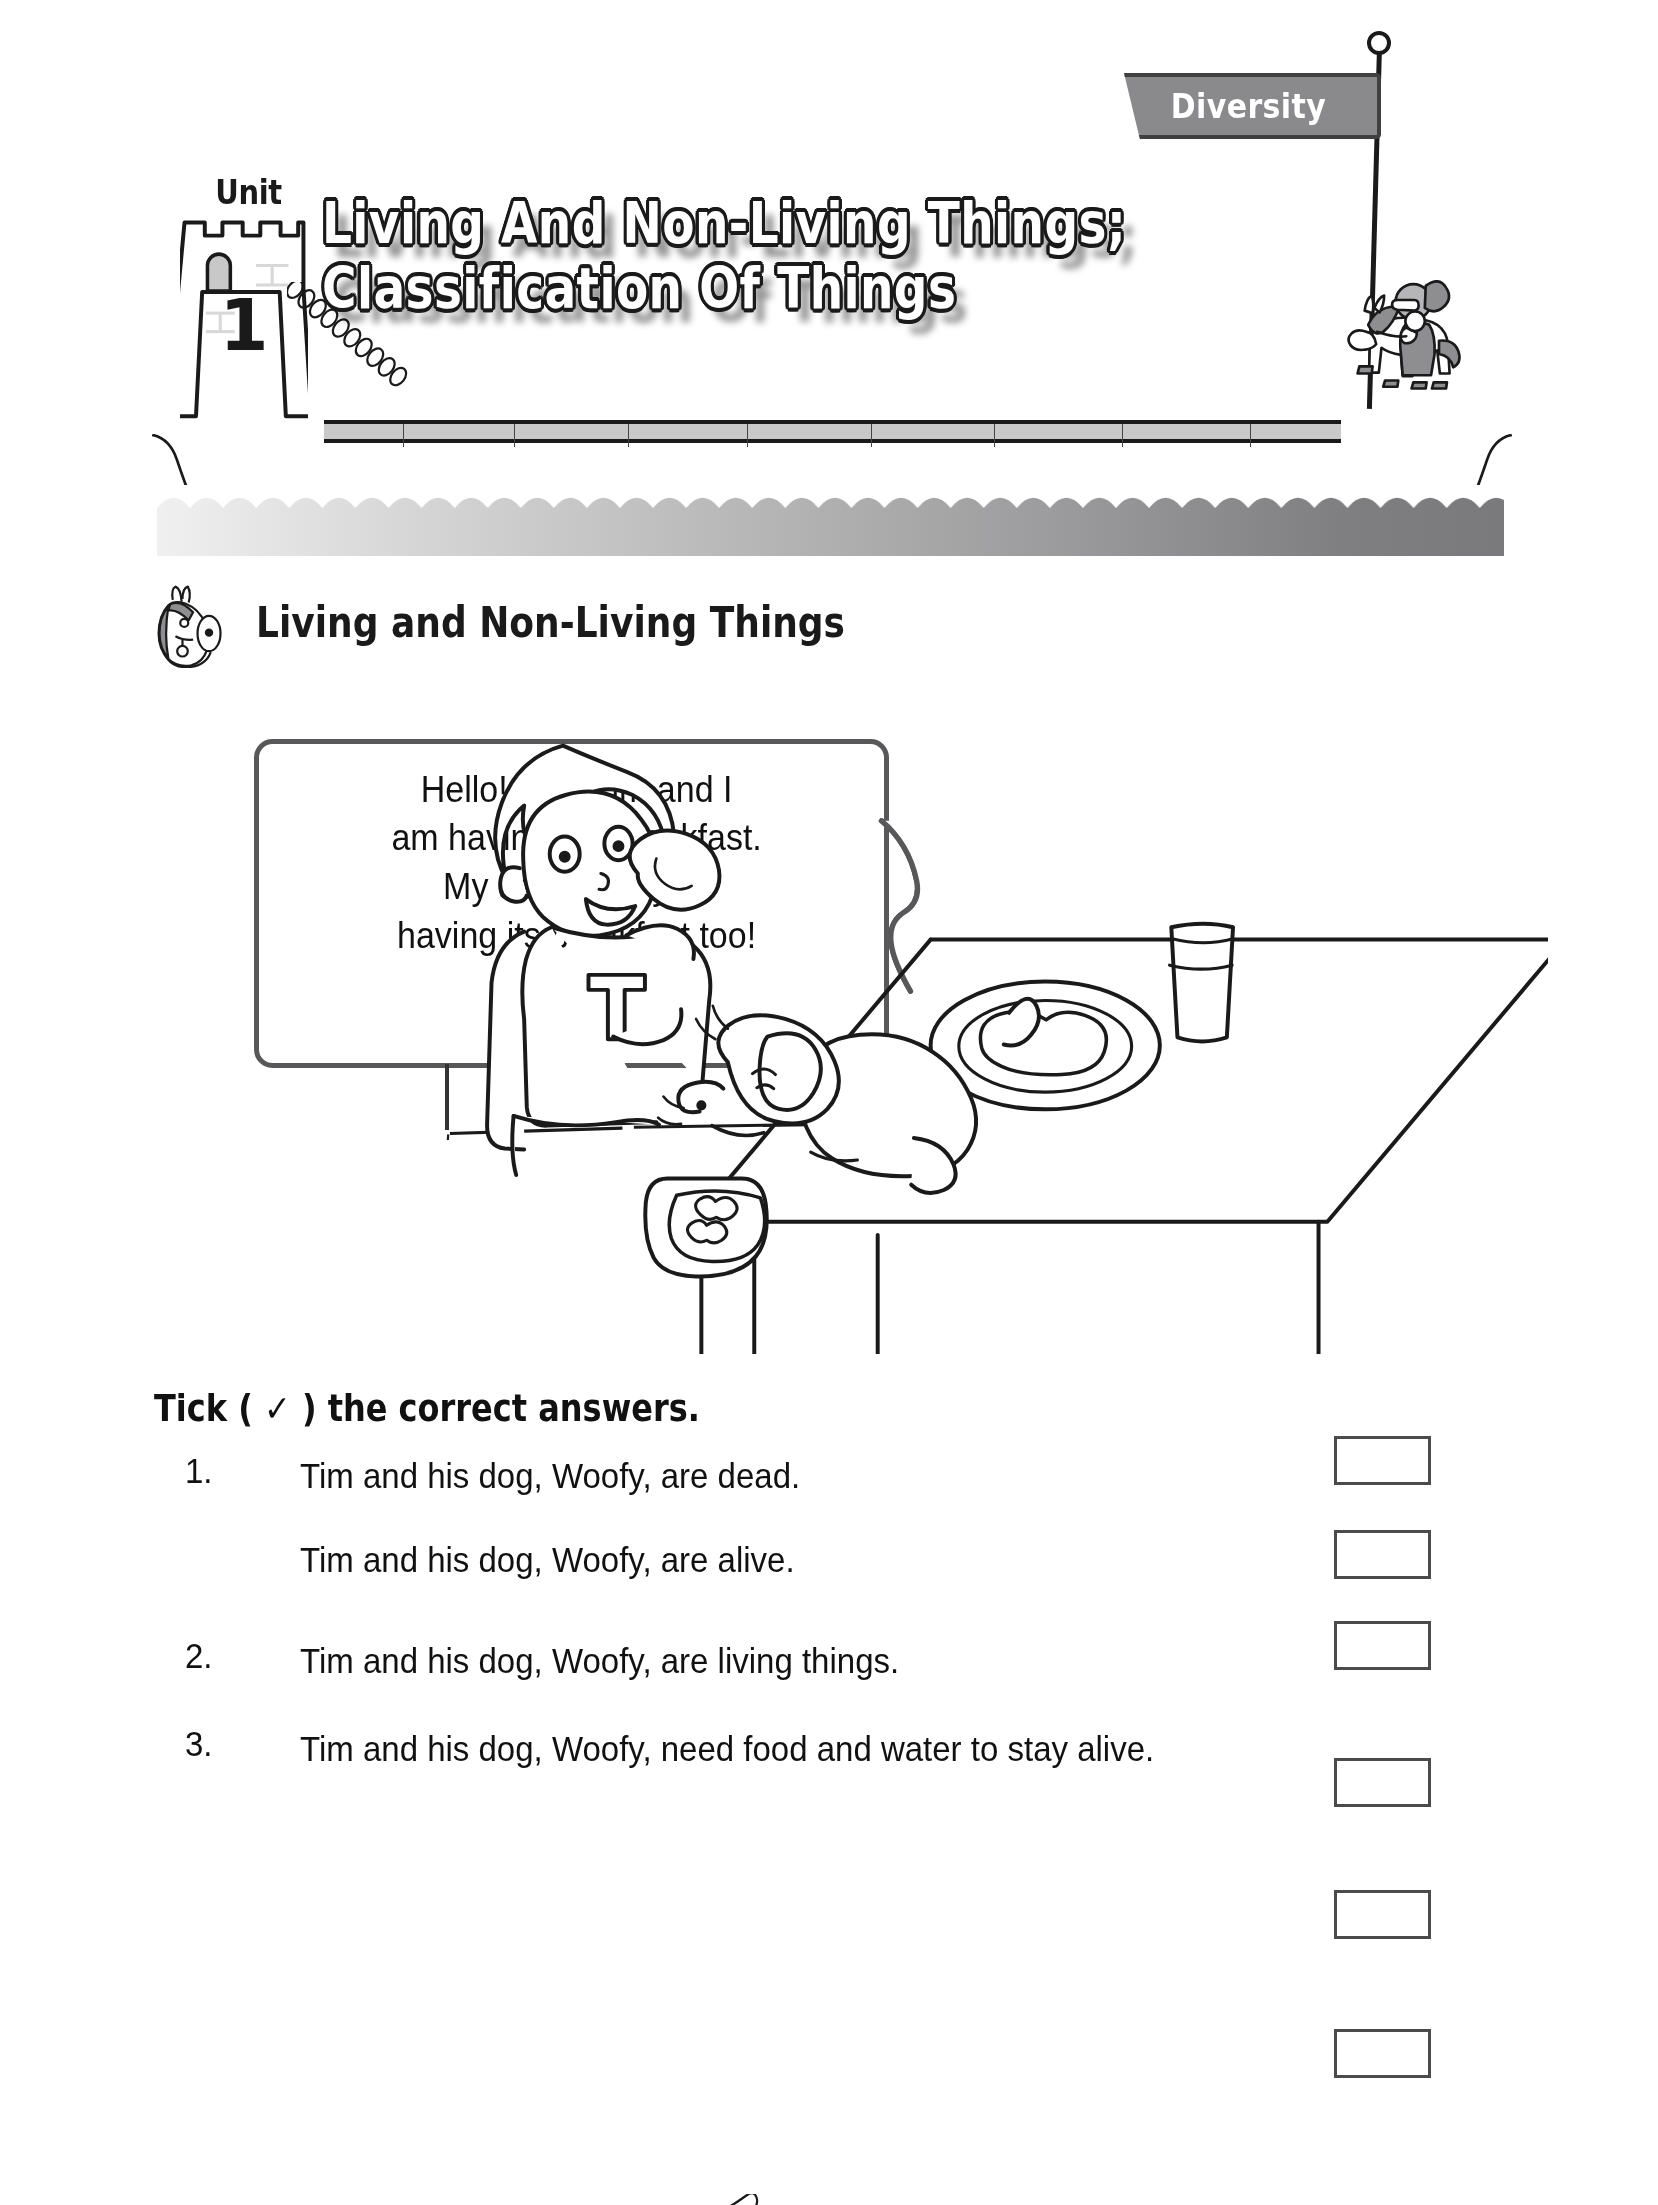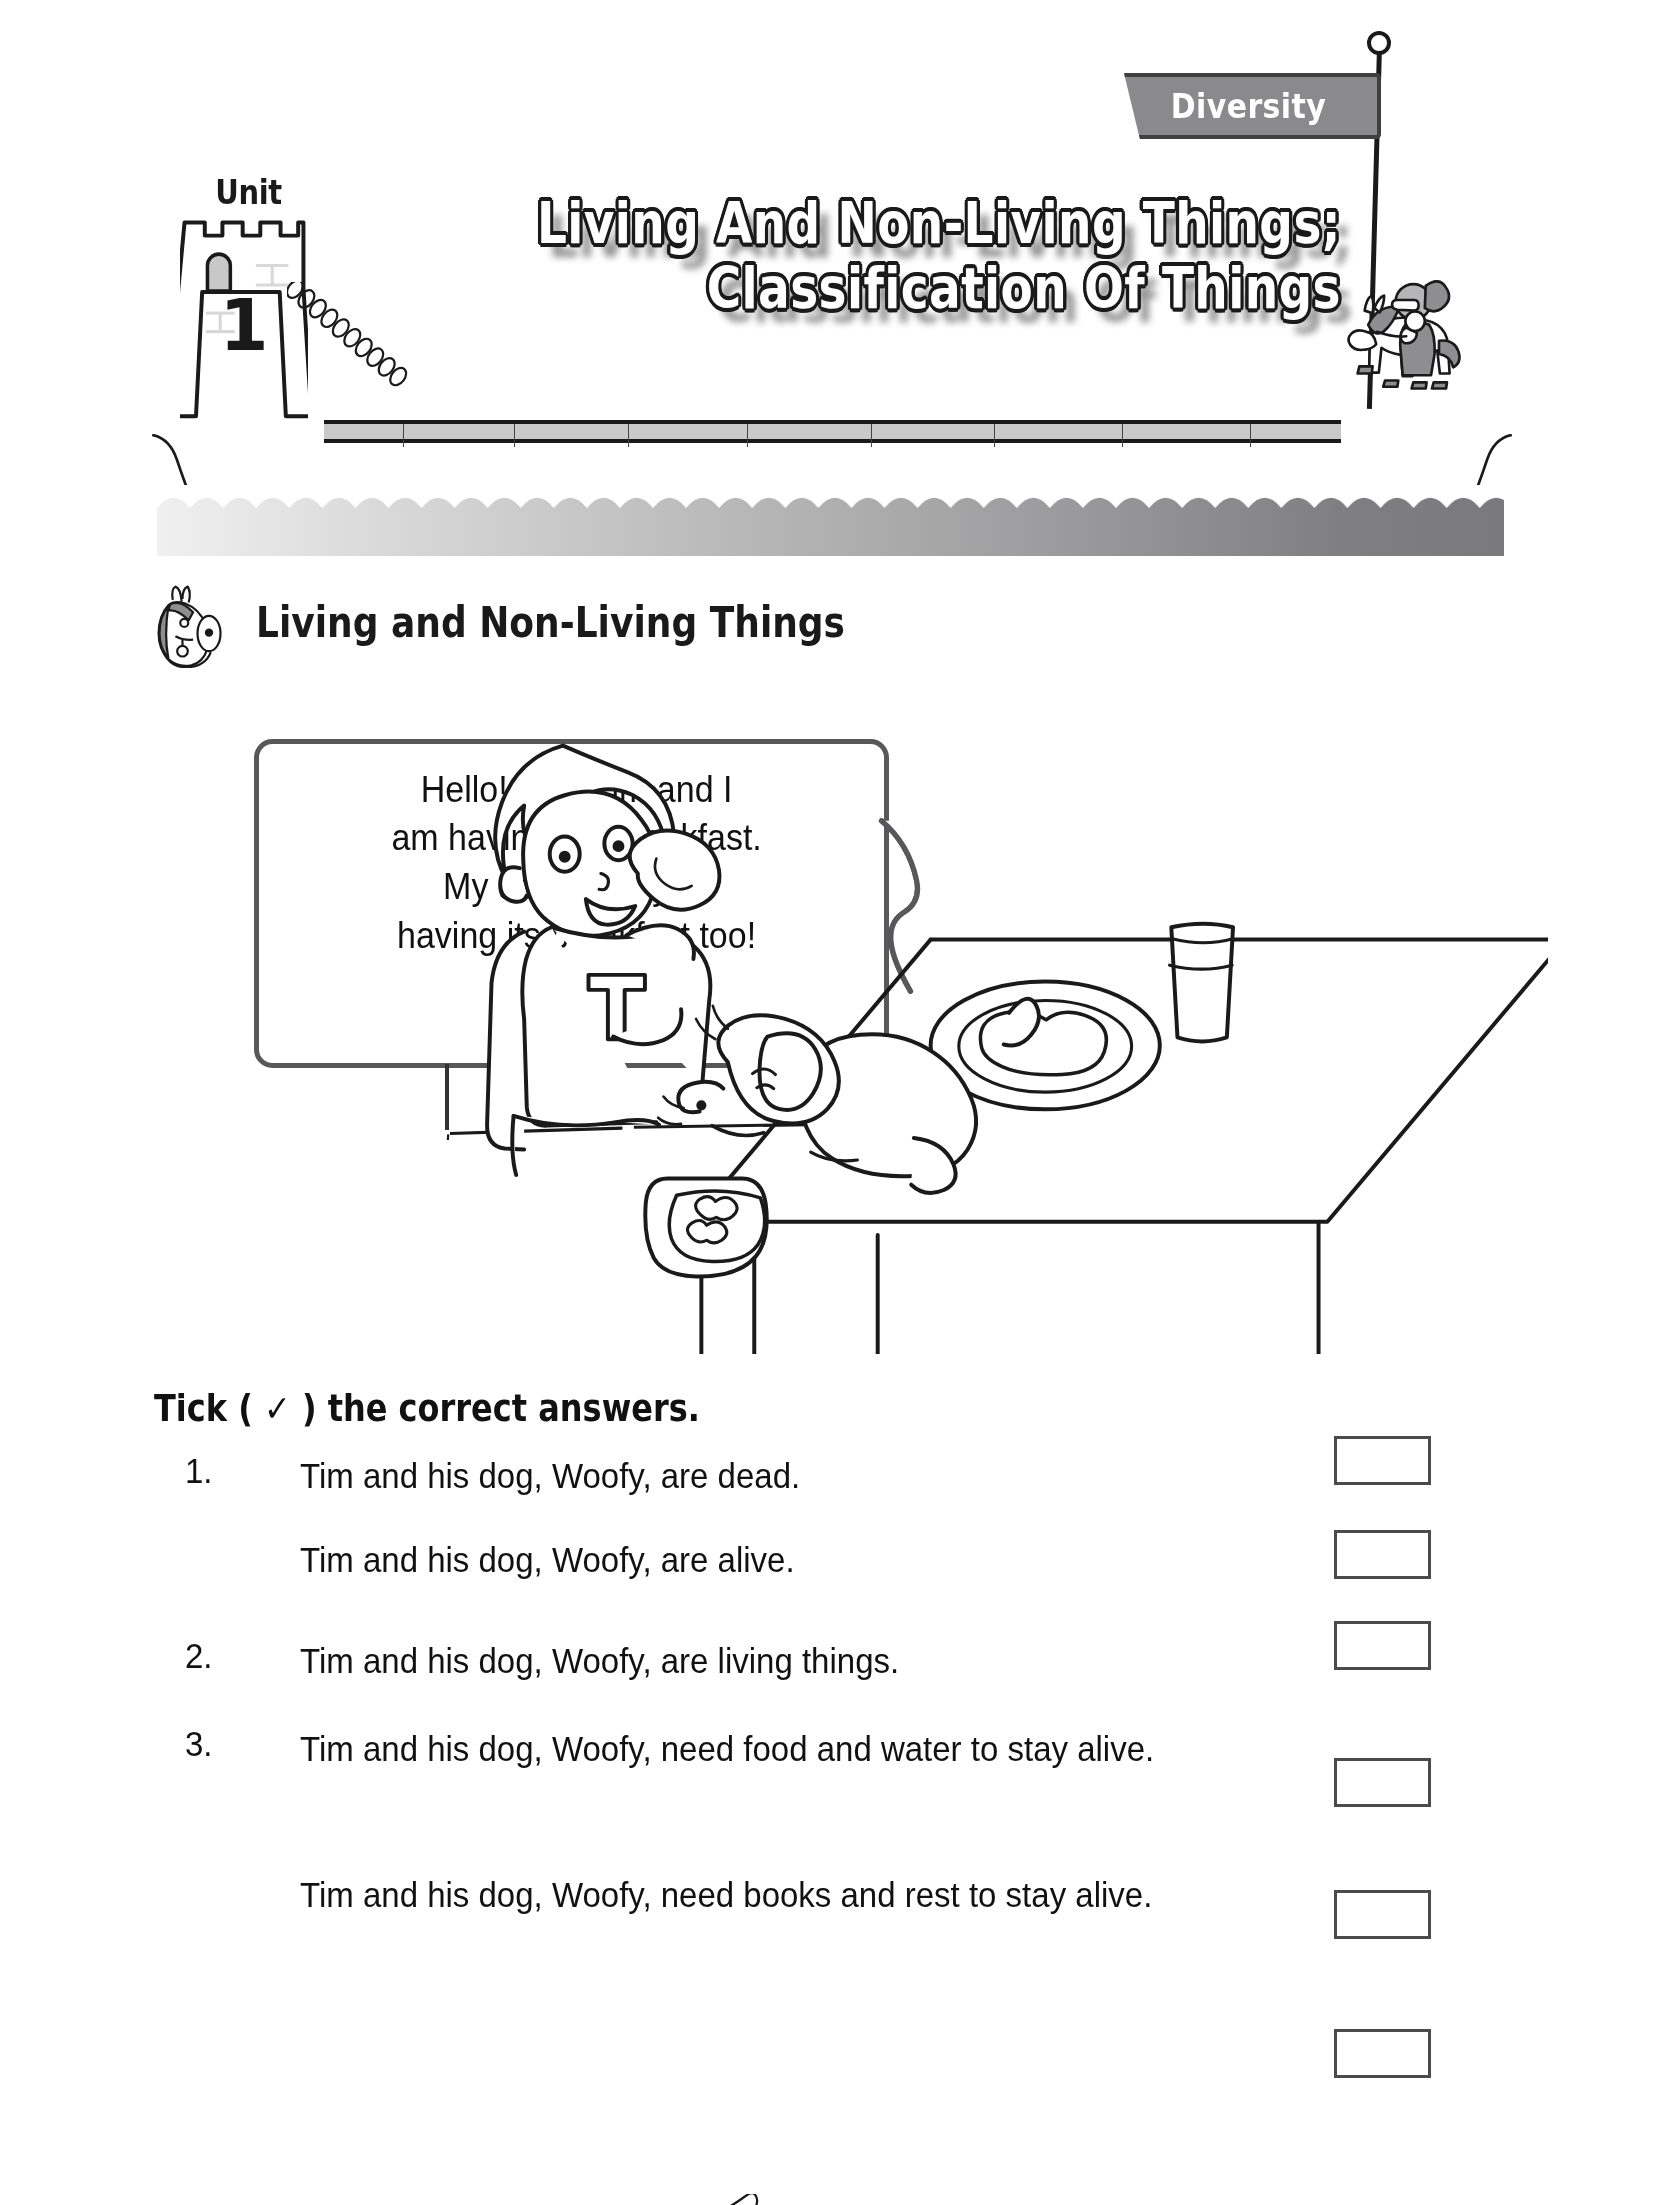--- a/index.html
+++ b/index.html
@@ -41,21 +41,21 @@
     font-family:"DejaVu Sans", sans-serif;letter-spacing:-0.4px;
     transform:scaleY(1.15);
   }
   .tower{position:absolute;left:9.7px;top:42px;width:128px;height:207px;}
   .tower svg{display:block;}
 
   
   .chain{position:absolute;left:287px;top:282px;width:150px;height:115px;}
 
   
-  .title-block{position:absolute;left:322px;top:194px;width:1019px;text-align:right;}
+  .title-block{position:absolute;left:322px;top:194px;width:1019px;text-align:left;}
   .title-line{
     font-family:"DejaVu Sans", sans-serif;
     font-weight:bold;
     font-size:47px;
     line-height:1.02;
     letter-spacing:0.4px;
     color:#ffffff;
     transform:scaleY(1.22);
     transform-origin:center top;
     text-shadow:
@@ -411,23 +411,20 @@
       <span class="q-num">2.</span>
       <span class="q-text">Tim and his dog, Woofy, are living things.</span>
     </div>
 
 
     <div class="q-row" style="height:146px">
       <span class="q-num">3.</span>
       <span class="q-text">Tim and his dog, Woofy, need food and water to stay alive.</span>
     </div>
 
-    <div class="q-row" style="height:132px">
-      <span class="q-text">Tim and his dog, Woofy, need books and rest to stay alive.</span>
-    </div>
   </div>
 
   <div class="ans-box" style="left:1334px;top:1436px;"></div>
   <div class="ans-box" style="left:1334px;top:1530px;"></div>
   <div class="ans-box" style="left:1334px;top:1621px;"></div>
   <div class="ans-box" style="left:1334px;top:1758px;"></div>
   <div class="ans-box" style="left:1334px;top:1890px;"></div>
   <div class="ans-box" style="left:1334px;top:2029px;"></div>
 
   <div class="croc">

